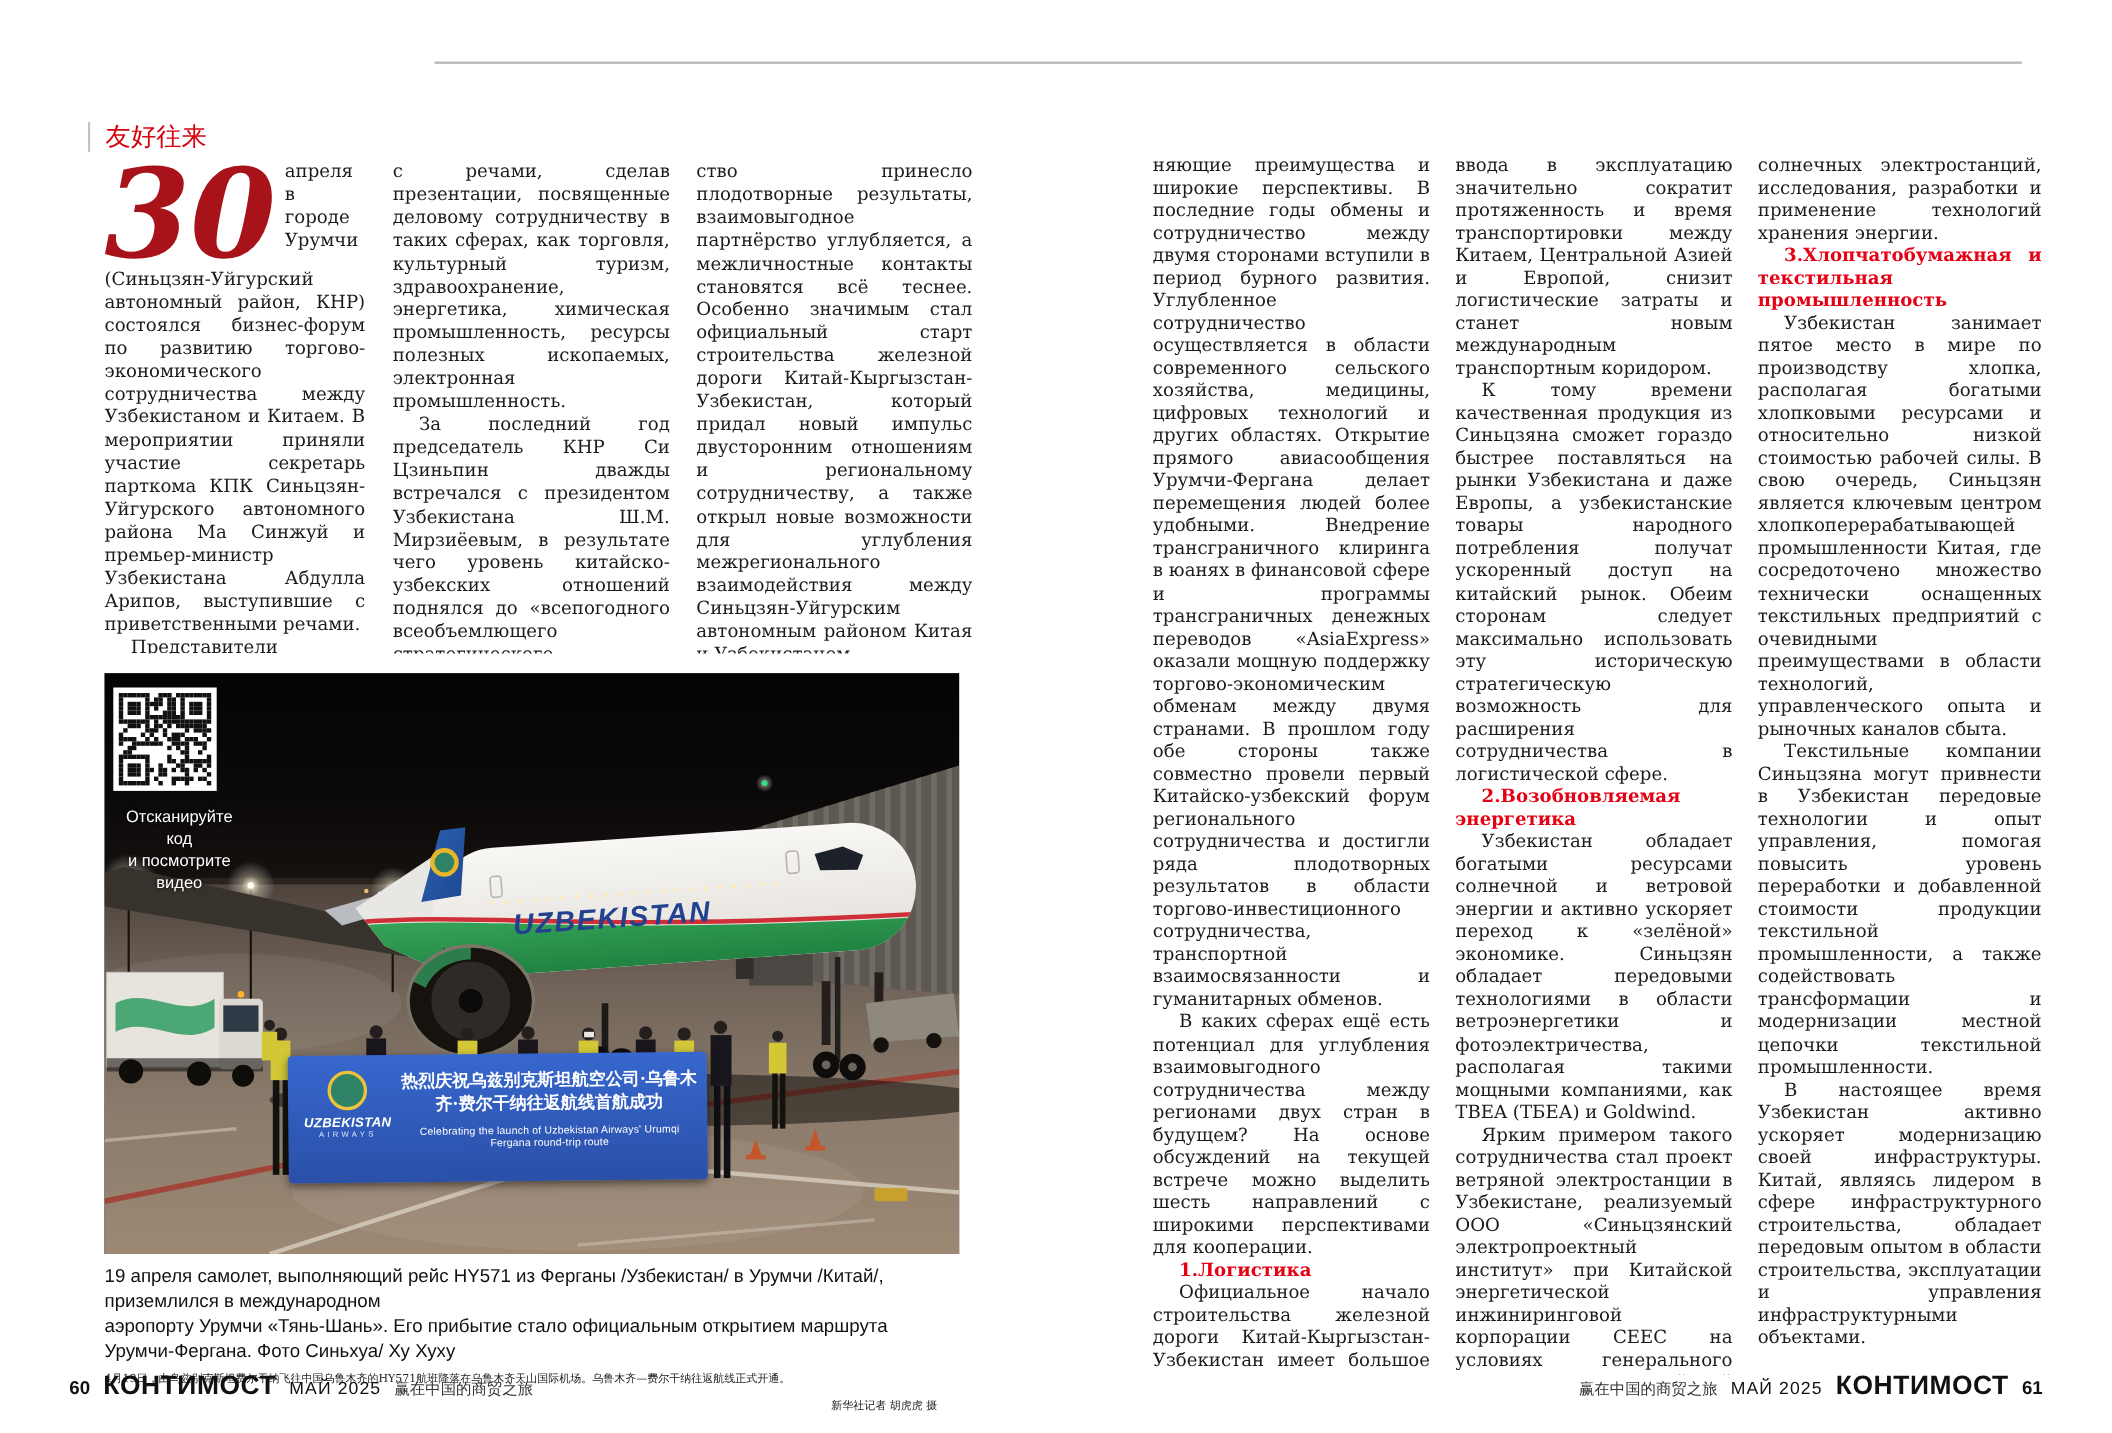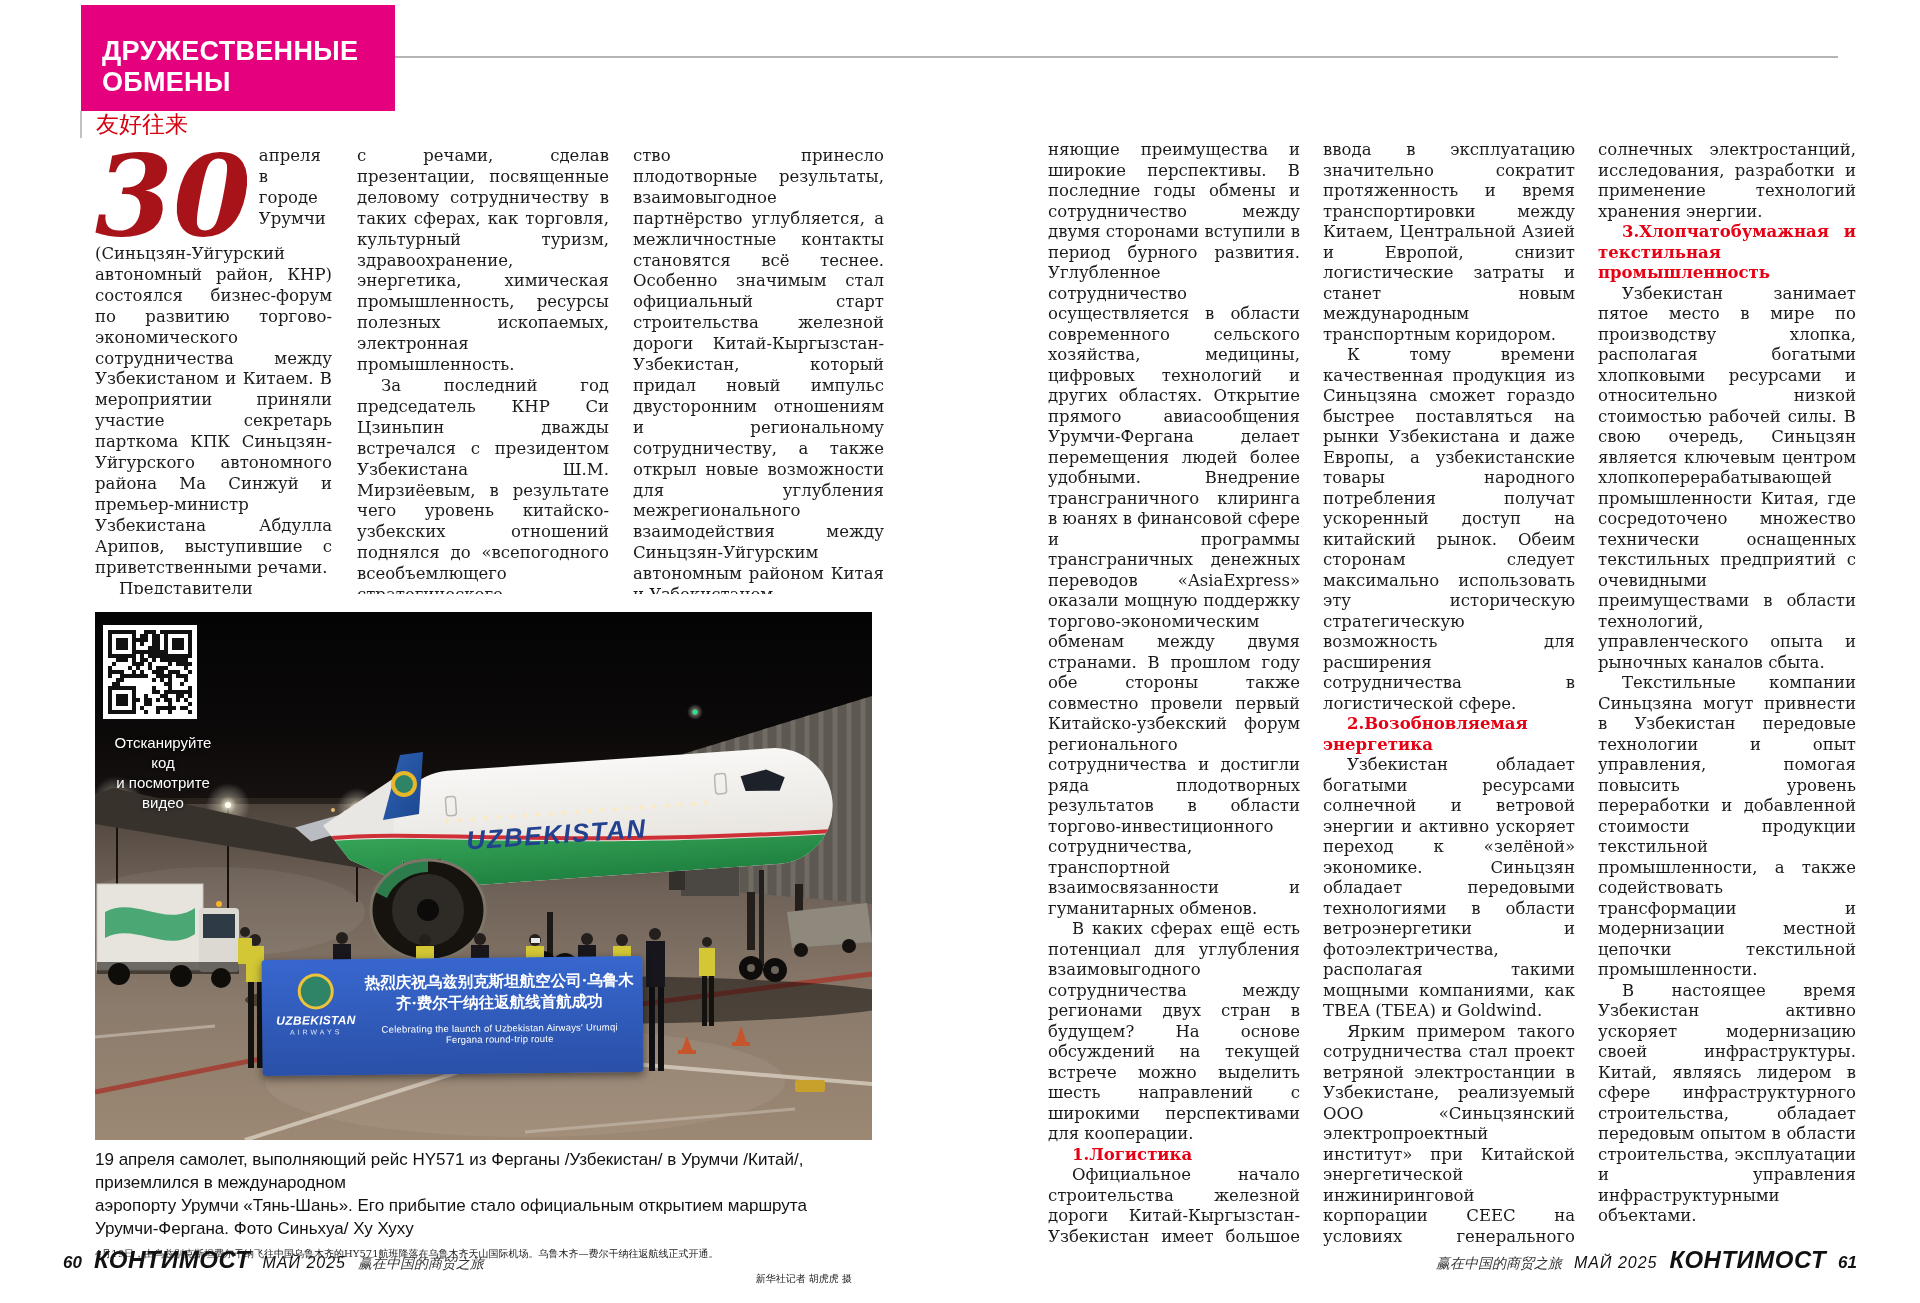--- a/index.html
+++ b/index.html
@@ -50,39 +50,33 @@
   .banner-main{position:absolute;left:100px;right:6px;top:14px;text-align:center;color:#fff;}
   .banner-main .zh{font-size:15.5px;font-weight:bold;line-height:1.35;font-family:"DejaVu Serif",serif;}
   .banner-main .en{font-size:9.5px;margin-top:9px;letter-spacing:.2px;}
   
   .caption{position:absolute;left:95px;top:1148px;width:779px;color:#111;}
   .caption .ru{font-size:17px;line-height:23px;}
   .caption .zh{font-family:"DejaVu Serif","Liberation Serif",serif;font-size:10px;line-height:22px;
                color:#222;margin-top:3px;}
   .caption .credit{text-align:right;padding-right:22px;}
   
-  .footer{position:absolute;top:1246px;display:flex;align-items:baseline;gap:12px;color:#111;font-style:italic;}
+  .footer{position:absolute;top:1246px;display:flex;align-items:baseline;gap:12px;color:#111;}
   .footer .pg{font-weight:bold;font-size:17px;}
   .footer .brand{font-weight:bold;font-size:24px;letter-spacing:.5px;}
   .footer .issue{font-size:16px;letter-spacing:1px;}
   .footer .zh{font-family:"DejaVu Serif",serif;font-size:14px;color:#333;}
   .footer-left{left:63px;}
   .footer-right{right:63px;}
 </style>
 </head>
 <body>
 
 <div id="spread">
 
-  <div class="kicker-box">
-    <div class="kicker-title">
-      <div>ДРУЖЕСТВЕННЫЕ</div>
-      <div>ОБМЕНЫ</div>
-    </div>
-  </div>
   <div class="head-rule"></div>
   <div class="left-tick"></div>
   <div class="zh-kicker">友好往来</div>
 
   <div class="col col-left c1">
     <p class="noindent"><span class="dropcap">30</span><span>апреля в городе Урумчи (Синьцзян-Уйгурский автономный район, КНР) состоялся бизнес-форум по развитию торгово-экономического сотрудничества между Узбекистаном и Китаем. В мероприятии приняли участие секретарь парткома КПК Синьцзян-Уйгурского автономного района Ма Синжуй и премьер-министр Узбекистана Абдулла Арипов, выступившие с приветственными речами.</span></p>
     <p>Представители правительственных ведомств, предприятий и торгово-промышленных ассоциаций Синьцзян-Уйгурского автономного района Китая и Узбекистана выступили</p>
   </div>
   <div class="col col-left c2">
     <p class="noindent">с речами, сделав презентации, посвященные деловому сотрудничеству в таких сферах, как торговля, культурный туризм, здравоохранение, энергетика, химическая промышленность, ресурсы полезных ископаемых, электронная промышленность.</p>

